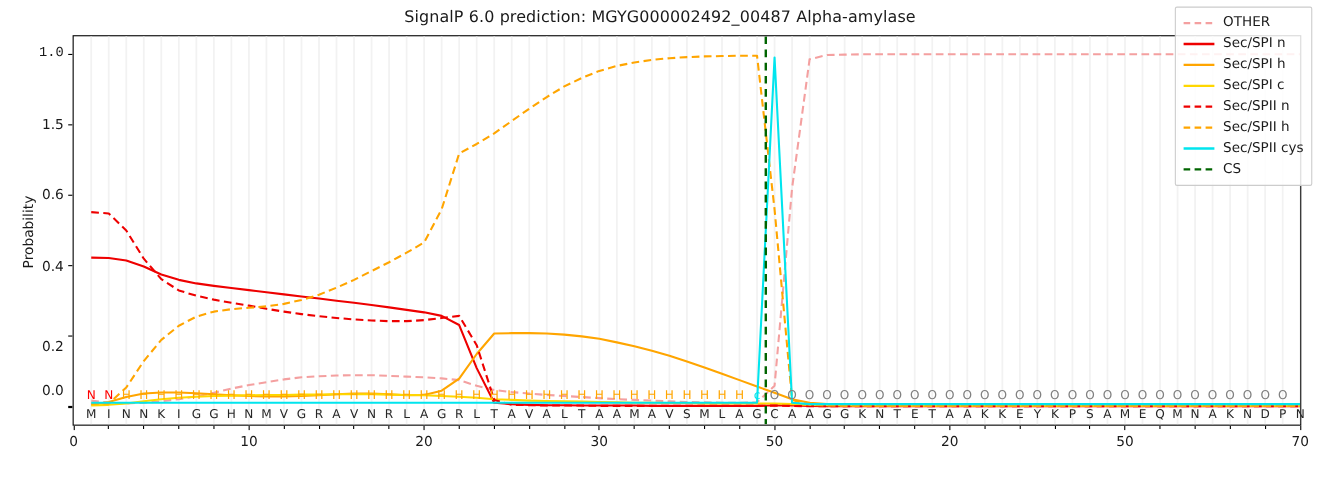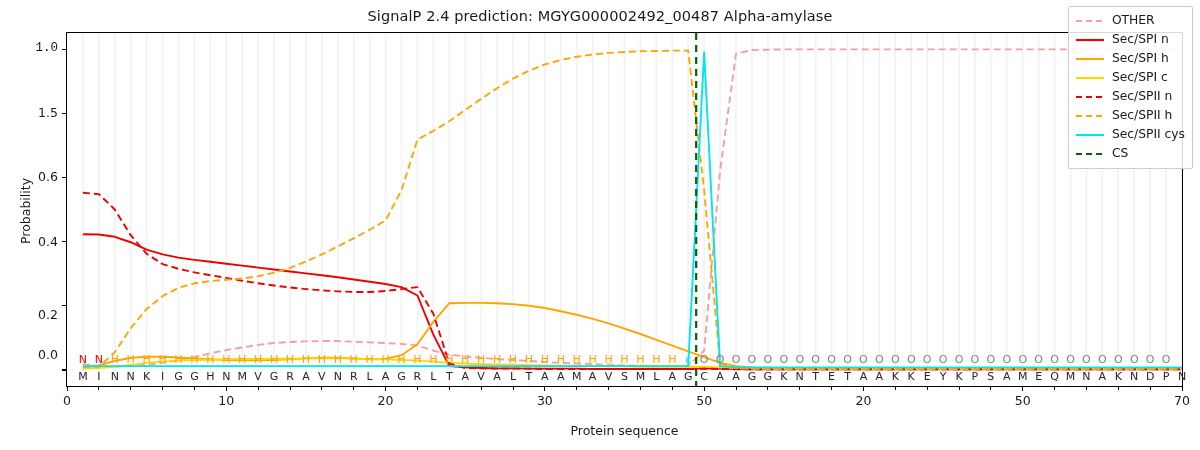--- a/index.html
+++ b/index.html
@@ -131,24 +131,23 @@
   .region-H { color: #ffa500; }
   .region-C { color: #00e5ee; }
   .region-O { color: #808080; }
   .aa { color: #262626; }
 </style>
 </head>
 <body>
 
 <div id="root">
 
-  <div id="chart-title">SignalP 2.4 prediction: MGYG000002492_00487 Alpha-amylase</div>
+  <div id="chart-title">SignalP 6.0 prediction: MGYG000002492_00487 Alpha-amylase</div>
 
   <div class="ylabel" id="y-axis-label" style="left: 18px; top: 243.5px;">Probability</div>
-  <div class="xlabel" id="x-axis-label" style="left: 66px; width: 1117px; top: 423px;">Protein sequence</div>
 
   <div id="ytick-container">
       <div class="ytick-mark" style="left: 62px; top: 369.455px;"></div>
       <div class="ytick-label" style="left: 16px; width: 42px; top: 347px;">0.0</div>
       <div class="ytick-mark" style="left: 62px; top: 305.273px;"></div>
       <div class="ytick-label" style="left: 16px; width: 42px; top: 307px;">0.2</div>
       <div class="ytick-mark" style="left: 62px; top: 241.091px;"></div>
       <div class="ytick-label" style="left: 16px; width: 42px; top: 233.591px;">0.4</div>
       <div class="ytick-mark" style="left: 62px; top: 176.909px;"></div>
       <div class="ytick-label" style="left: 16px; width: 42px; top: 169.409px;">0.6</div>

